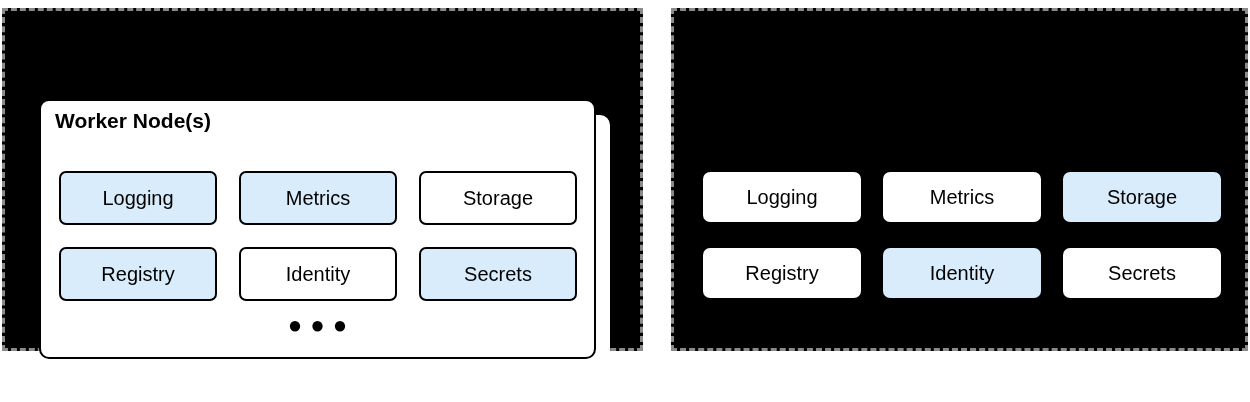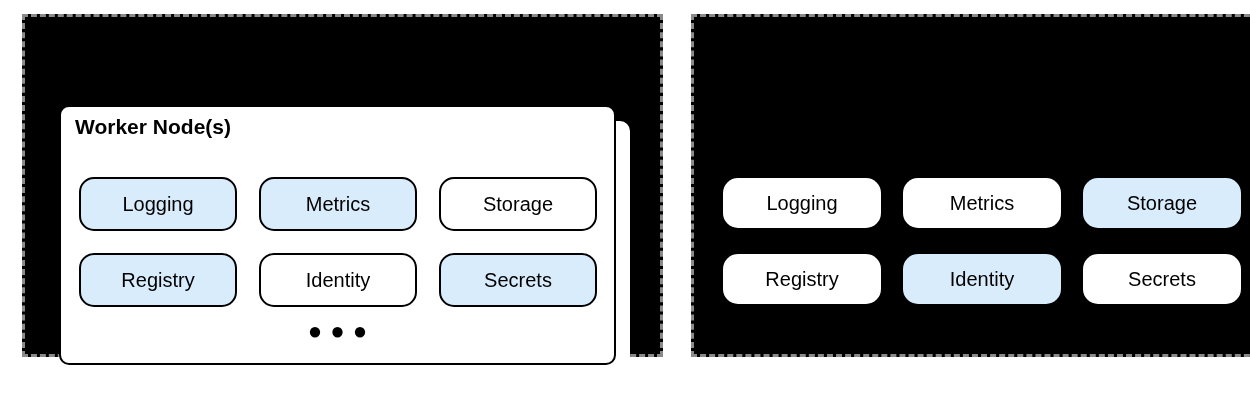--- a/index.html
+++ b/index.html
@@ -12,25 +12,24 @@
   * { margin: 0; padding: 0; box-sizing: border-box; }
   html, body {
     width: 1250px; height: 402px;
     background: #ffffff;
     font-family: "Liberation Sans", "DejaVu Sans", sans-serif;
     position: relative;
     overflow: hidden;
   }
   .panel {
     position: absolute;
-    top: 14px;
+    top: 8px;
     height: 343px;
     background: var(--bg);
     border: 3px dashed var(--dash);
-    margin-left: 20px;
   }
   .panel-left  { left: 2px;   width: 641px; }
   .panel-right { left: 671px; width: 577px; }
 
   
   .card-shadow {
     position: absolute;
     left: 48px; top: 104px;
     width: 557px; height: 260px;
     background: var(--card);
@@ -54,21 +53,21 @@
 
   .svc {
     position: absolute;
     width: 158px;
     display: flex;
     align-items: center;
     justify-content: center;
     font-size: 20px;
     color: var(--ink);
     background: var(--card);
-    border-radius: 15px;
+    border-radius: 7px;
   }
   
   .card .svc { height: 54px; border: 2px solid var(--ink); }
   .card .c1 { left: 18px;  }
   .card .c2 { left: 198px; }
   .card .c3 { left: 378px; }
   .card .r1 { top: 70px;  }
   .card .r2 { top: 146px; }
 
   

